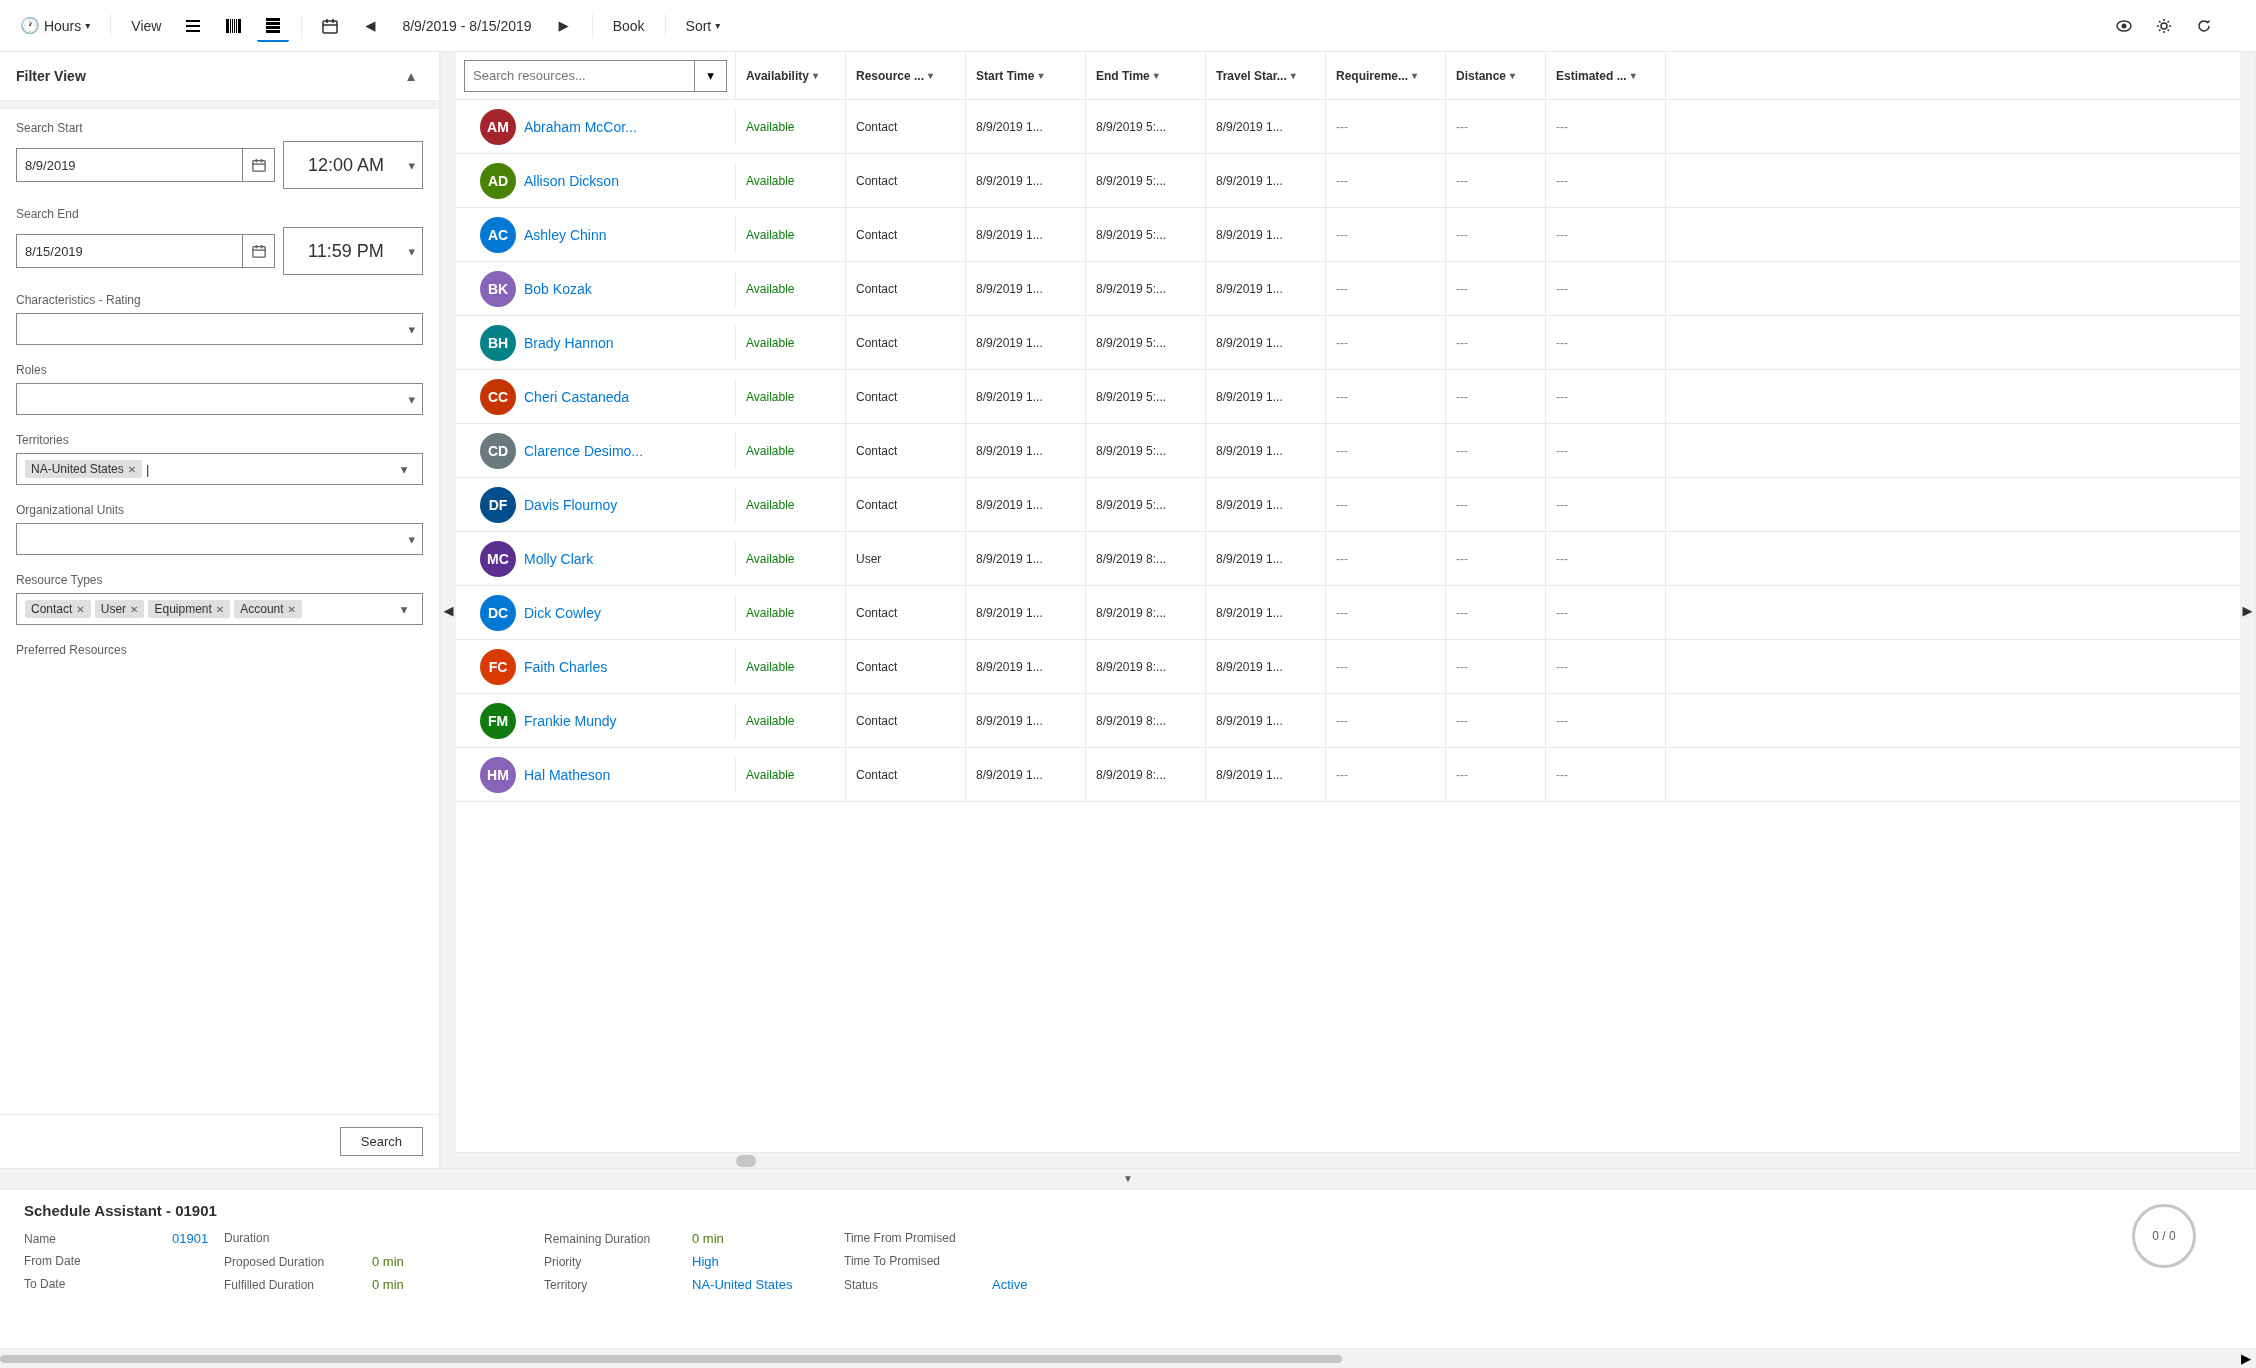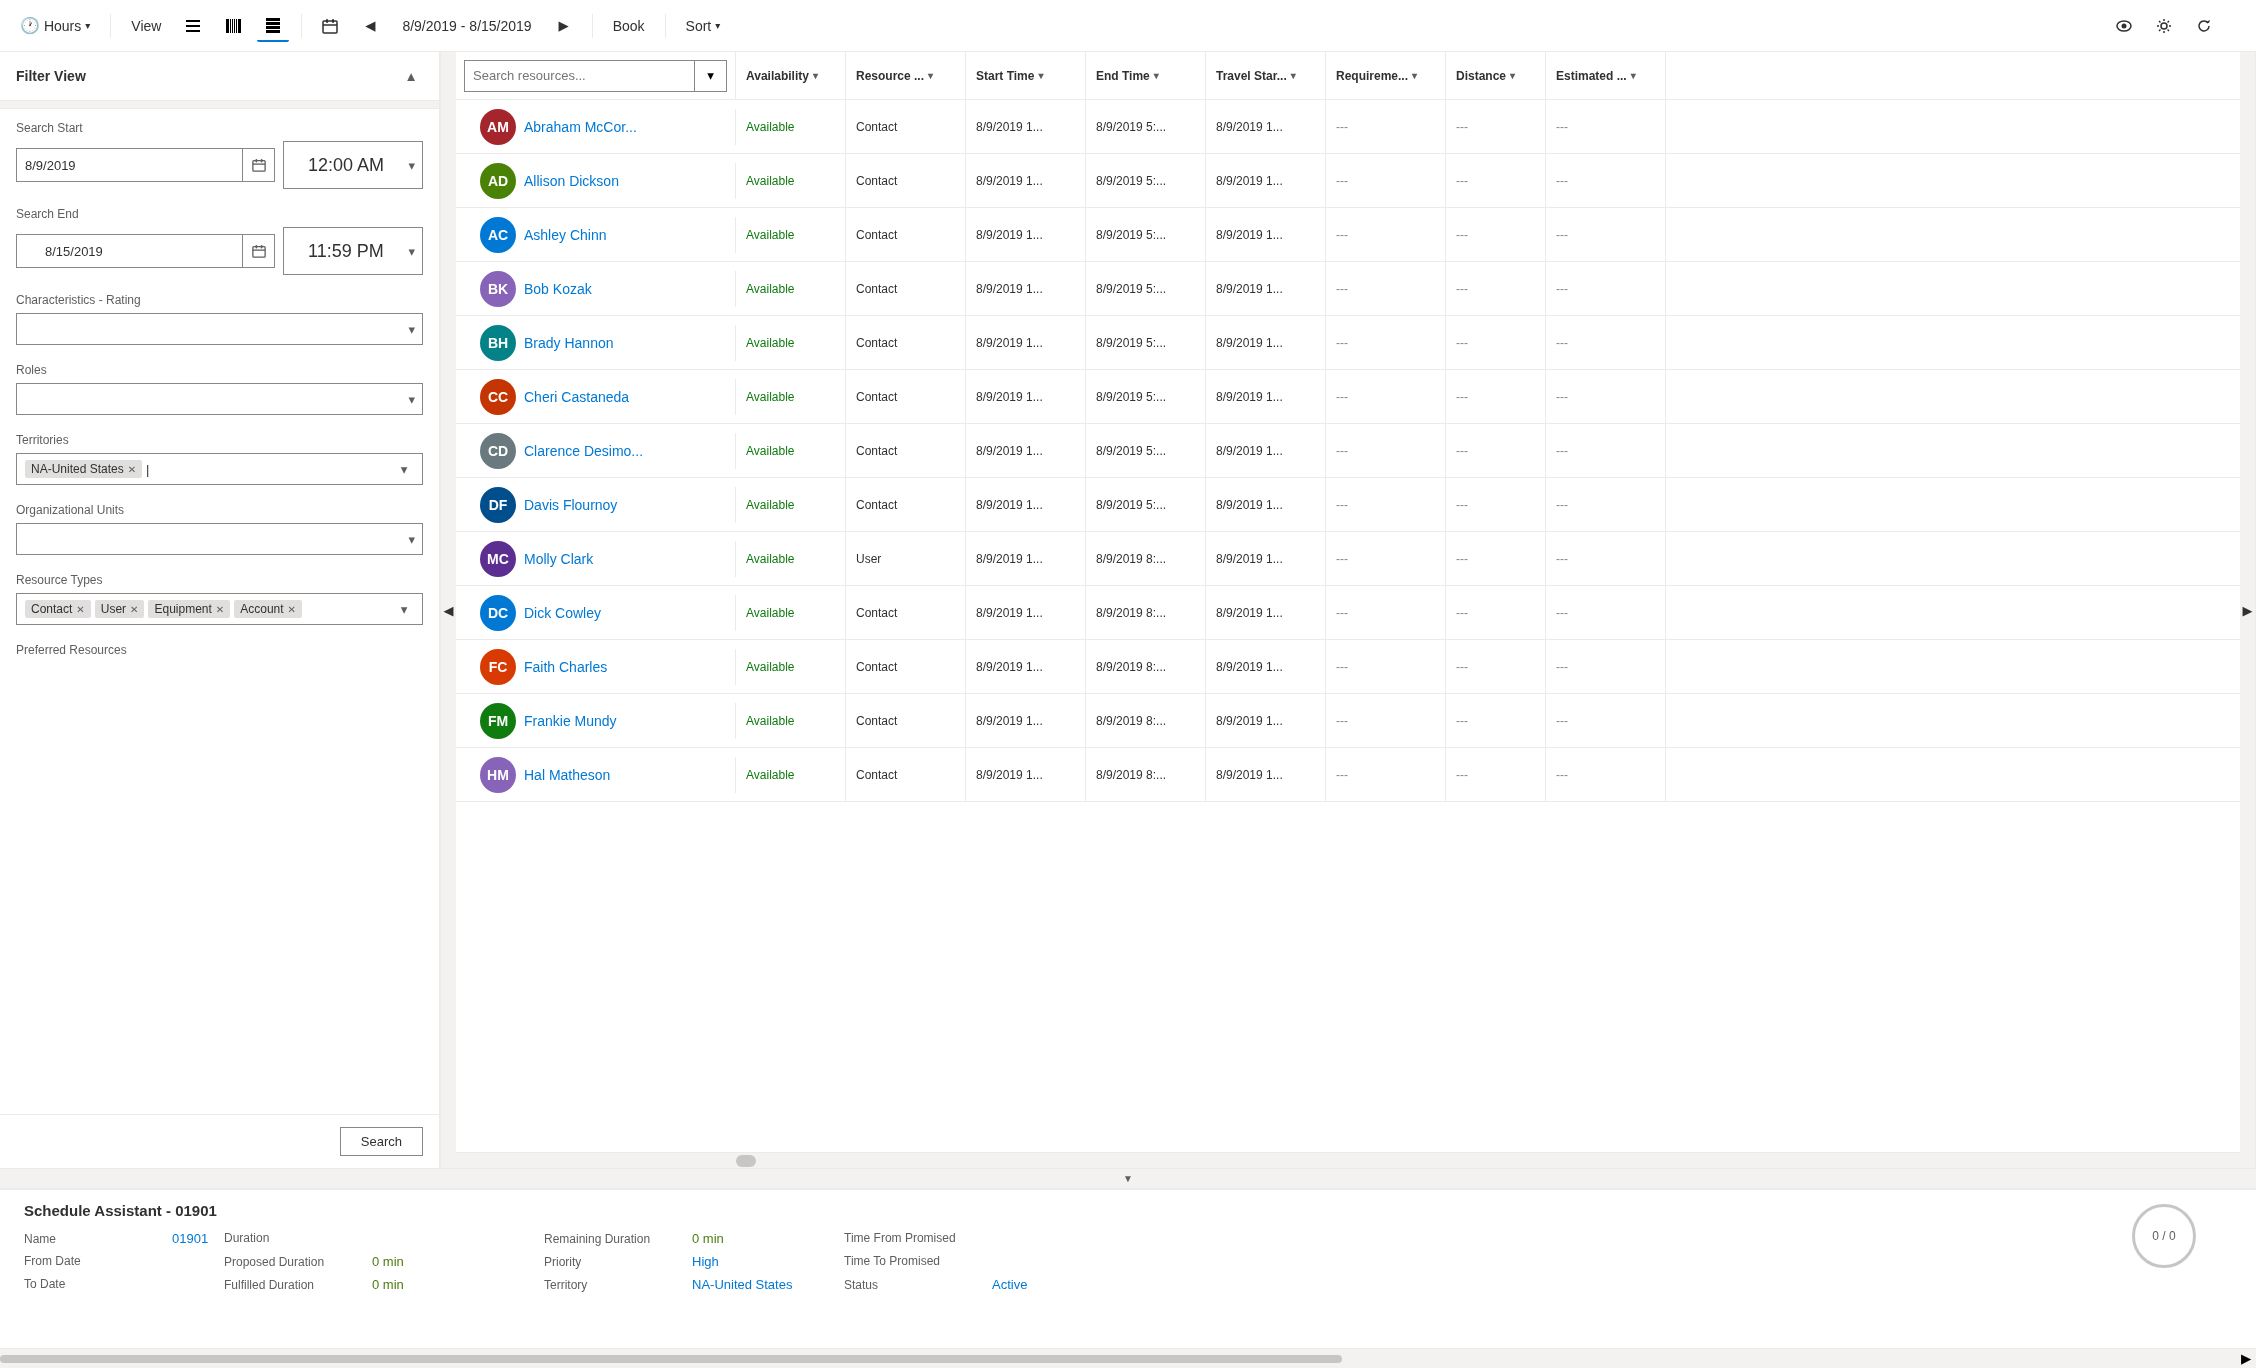--- a/index.html
+++ b/index.html
@@ -309,21 +309,21 @@
               <select class="time-select">
                 <option>12:00 AM</option>
               </select>
             </div>
           </div>
         </div>
 
         <div class="filter-section">
           <div class="filter-label">Search End</div>
           <div class="filter-input-row">
-            <div style="display:flex; flex:1; align-items:center; border: 1px solid #8a8886; padding-left: 20px;">
+            <div style="display:flex; flex:1; align-items:center; border: 1px solid #8a8886;">
               <input class="filter-input" style="border: none; flex: 1 1 0%;" type="text" value="8/15/2019">
               <button class="date-picker-btn" style="border:none; border-left: 1px solid #8a8886;">
                 <svg width="14" height="14" viewBox="0 0 16 16">
                     <rect x="1" y="3" width="14" height="12" rx="1" fill="none" stroke="#605e5c" stroke-width="1.5"></rect>
                     <line x1="1" y1="7" x2="15" y2="7" stroke="#605e5c" stroke-width="1.5"></line>
                     <rect x="4" y="1" width="2" height="4" rx="1" fill="#605e5c"></rect>
                     <rect x="10" y="1" width="2" height="4" rx="1" fill="#605e5c"></rect>
                   </svg>
               </button>
             </div>

